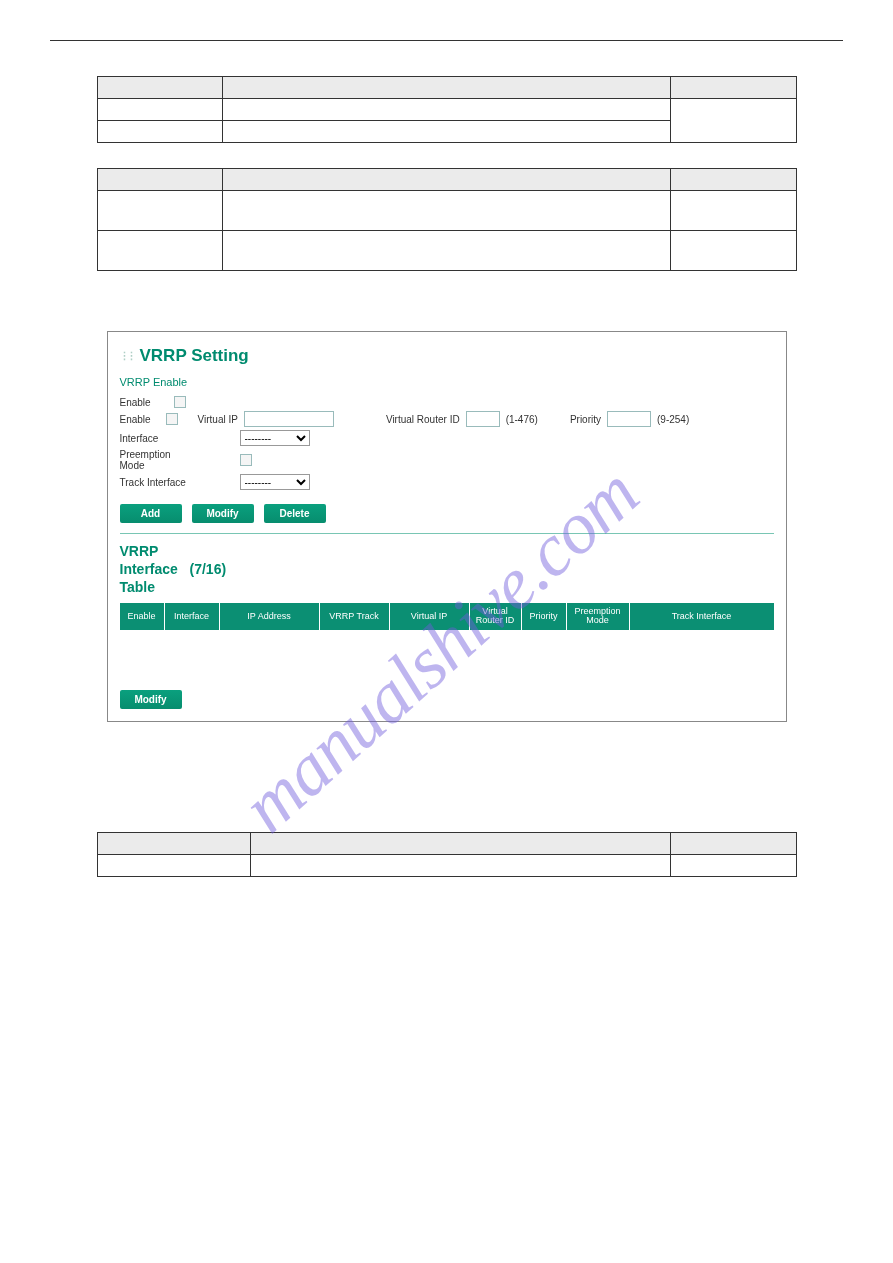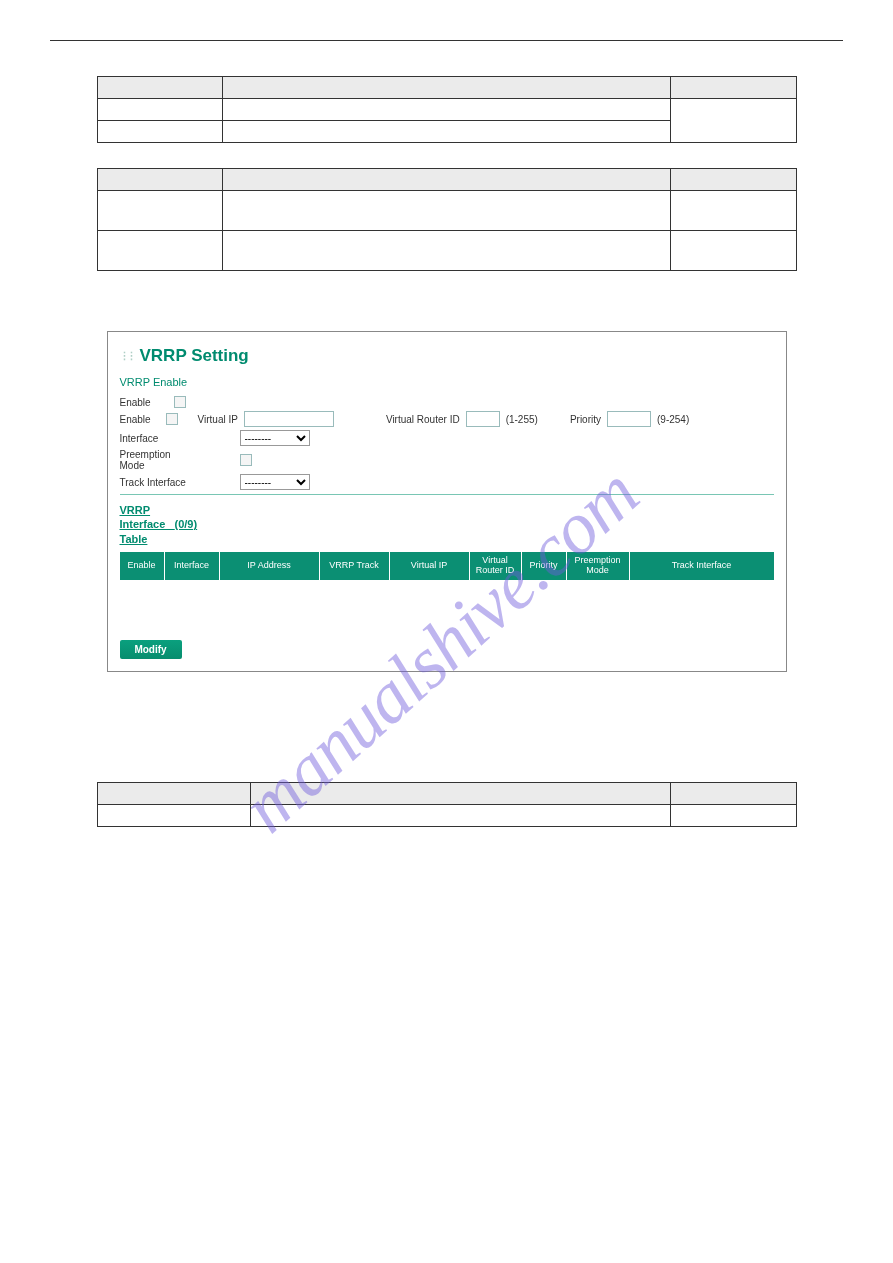--- a/index.html
+++ b/index.html
@@ -126,24 +126,23 @@
     }
     .btn-row { display: flex; gap: 10px; margin: 14px 0 10px 0; }
     .divider-g {
       border: 0;
       border-top: 1px solid #79c6b4;
       margin: 4px 0 8px 0;
     }
     .tbl-title {
       color: #008b6f;
       font-weight: bold;
-      font-size: 11px;
+      font-size: 14px;
       line-height: 1.3;
       margin-bottom: 6px;
-      text-decoration: underline;
     }
     .grid {
       display: flex;
       width: 100%;
     }
     .grid .gh {
       background: #0b8f73;
       color: #fff;
       font-size: 9px;
       text-align: center;
@@ -245,21 +244,21 @@
 
     <div class="row">
       <span class="lbl smx">Enable</span>
       <span class="chk"></span>
       <span style="width:8px"></span>
       <span>Virtual IP</span>
       <input type="text" class="fld w1" style="">
       <span style="width:40px"></span>
       <span>Virtual Router ID</span>
       <input type="text" class="fld w2" style="">
-      <span>(1-255)</span>
+      <span>(1-476)</span>
       <span style="width:20px"></span>
       <span>Priority</span>
       <input type="text" class="fld w3" style="">
       <span>(9-254)</span>
     </div>
 
     <div class="row">
       <span class="lbl">Interface</span>
       <span style="width:30px"></span>
       <select class="sel">
@@ -274,25 +273,30 @@
     </div>
 
     <div class="row">
       <span class="lbl">Track Interface</span>
       <span style="width:30px"></span>
       <select class="sel">
         <option>--------</option>
       </select>
     </div>
 
+    <div class="btn-row">
+      <button class="btn">Add</button>
+      <button class="btn">Modify</button>
+      <button class="btn">Delete</button>
+    </div>
 
     <hr class="divider-g">
 
     <div class="tbl-title">
-      <span>VRRP<br>Interface &nbsp;&nbsp;<span>(0/9)</span><br>Table</span>
+      <span>VRRP<br>Interface &nbsp;&nbsp;<span>(7/16)</span><br>Table</span>
     </div>
 
     <div class="grid">
       <div class="gh gw1">Enable</div>
       <div class="gh gw2">Interface</div>
       <div class="gh gw3">IP Address</div>
       <div class="gh gw4">VRRP Track</div>
       <div class="gh gw5">Virtual IP</div>
       <div class="gh gw6">Virtual Router ID</div>
       <div class="gh gw7">Priority</div>

